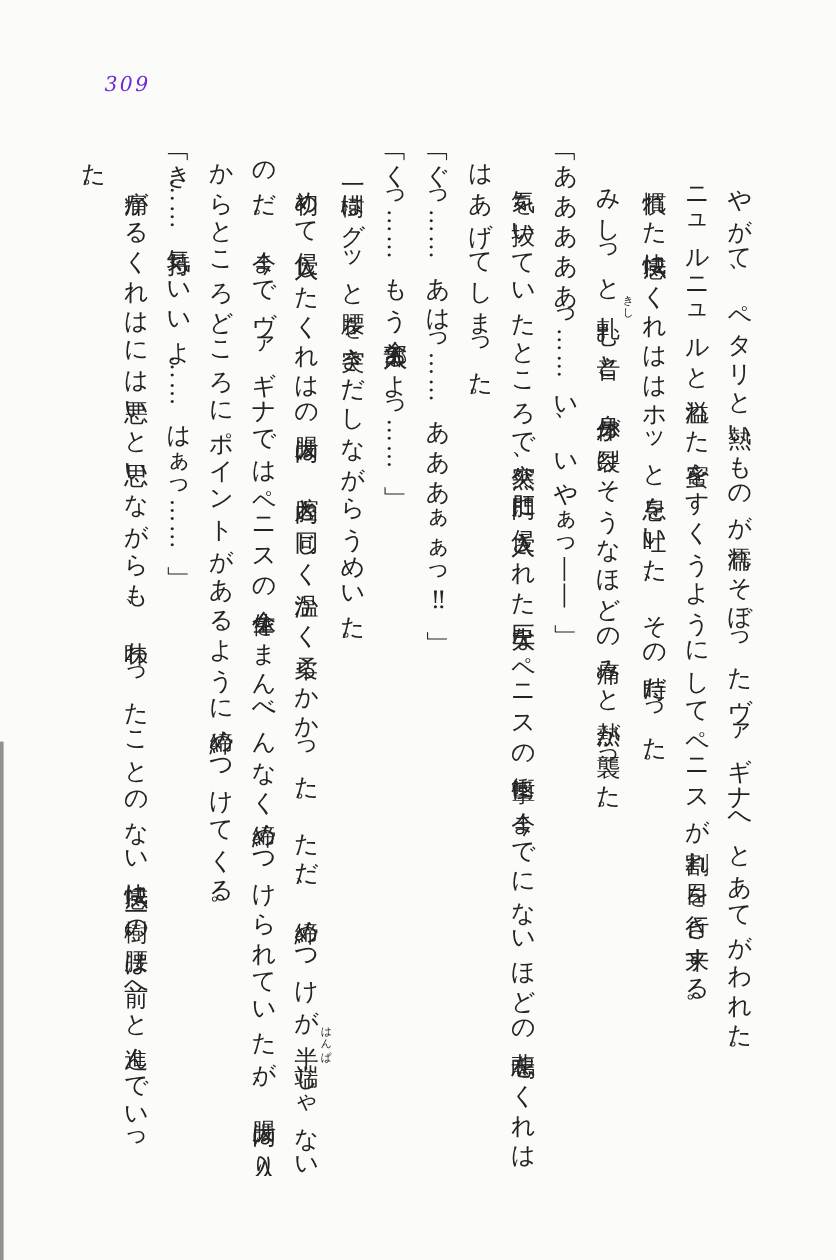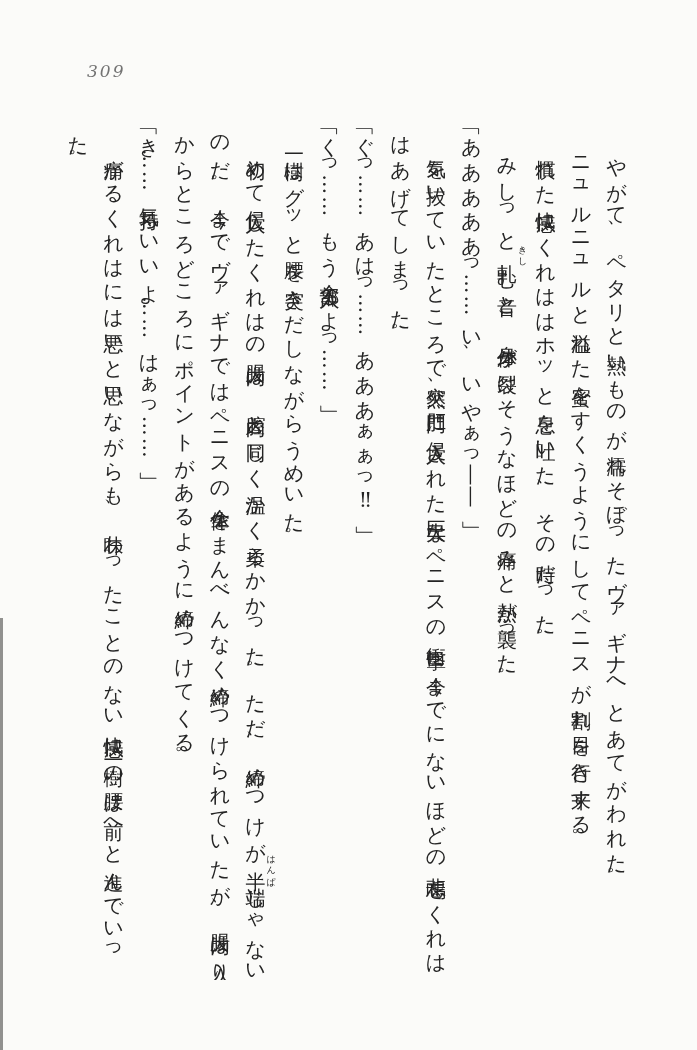--- a/index.html
+++ b/index.html
@@ -16,21 +16,21 @@
     overflow: hidden;
     font-family: "DejaVu Serif", "Liberation Serif", serif;
   }
   .page-number {
     position: absolute;
     top: 61px;
     left: 87px;
     font-size: 17px;
     font-style: italic;
     letter-spacing: 2px;
-    color: #737373;
+    color: #6d28d9;
   }
   
   .text-block {
     position: absolute;
     top: 122px;
     right: 63px;
     width: 570px;
     height: 858px;
     writing-mode: vertical-rl;
     -webkit-writing-mode: vertical-rl;

